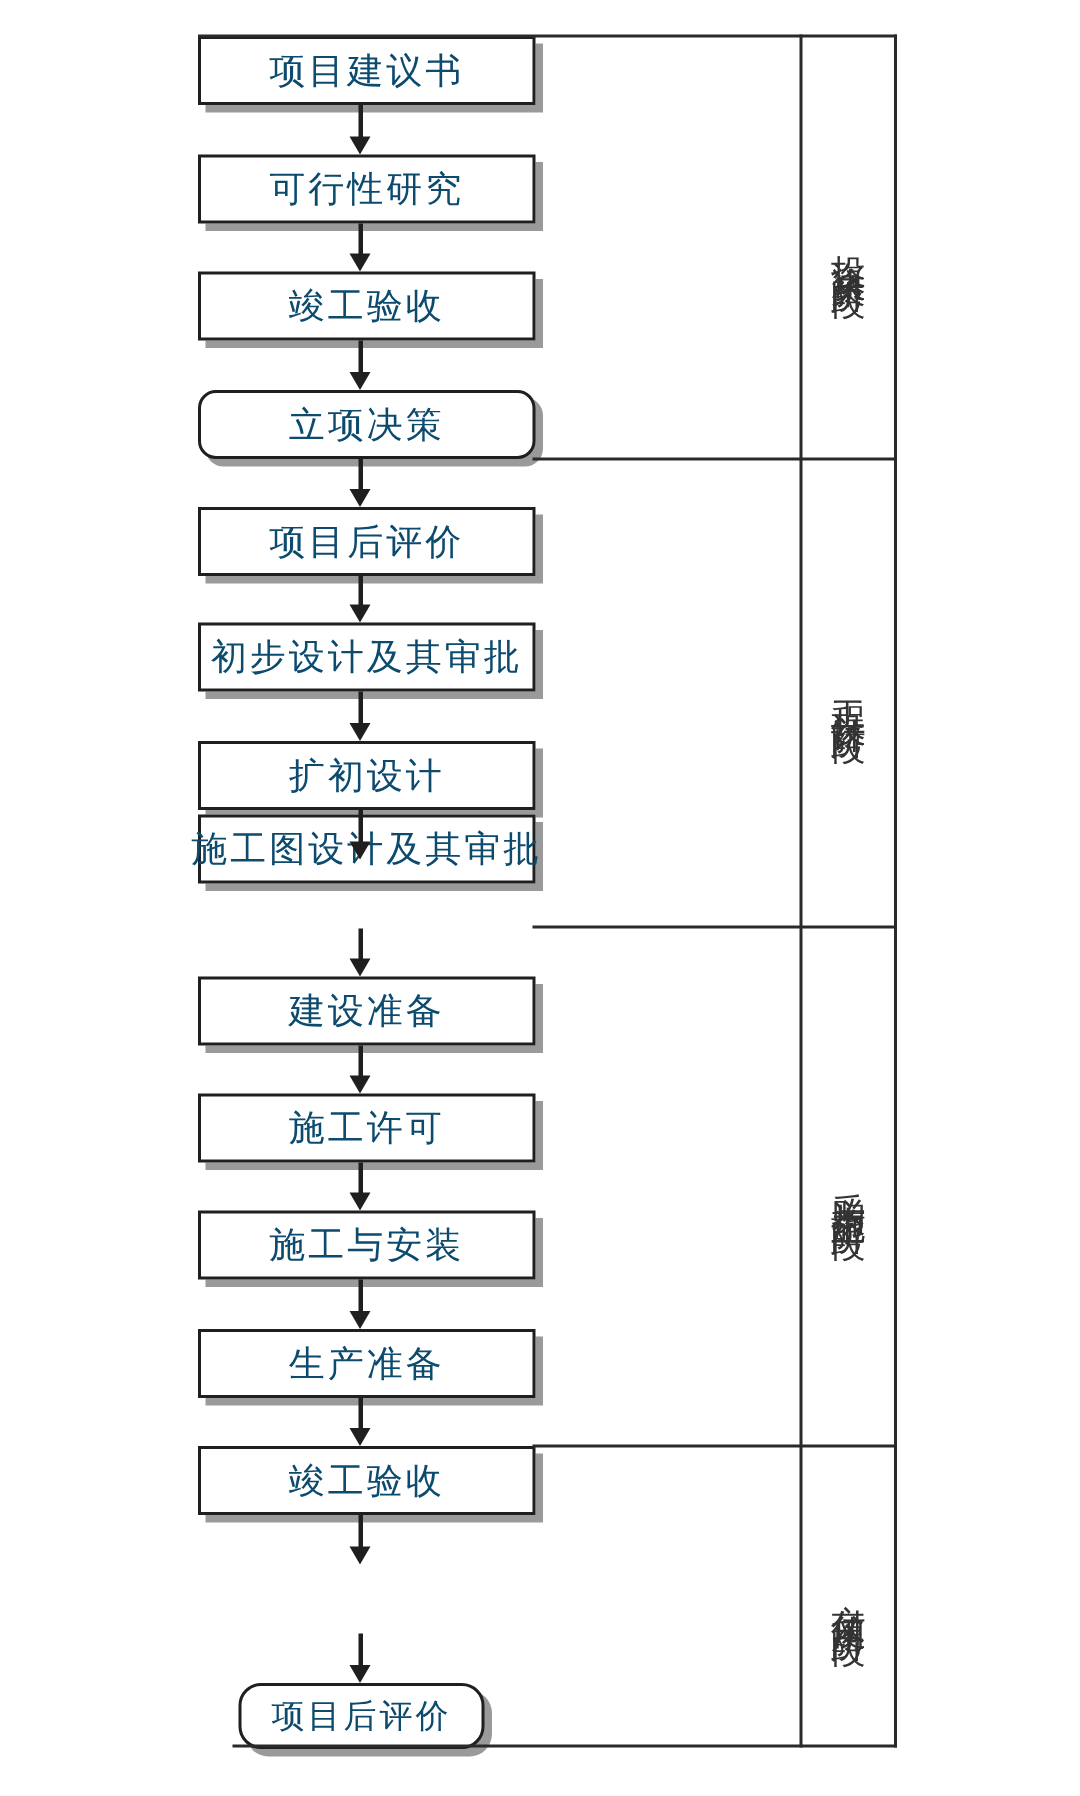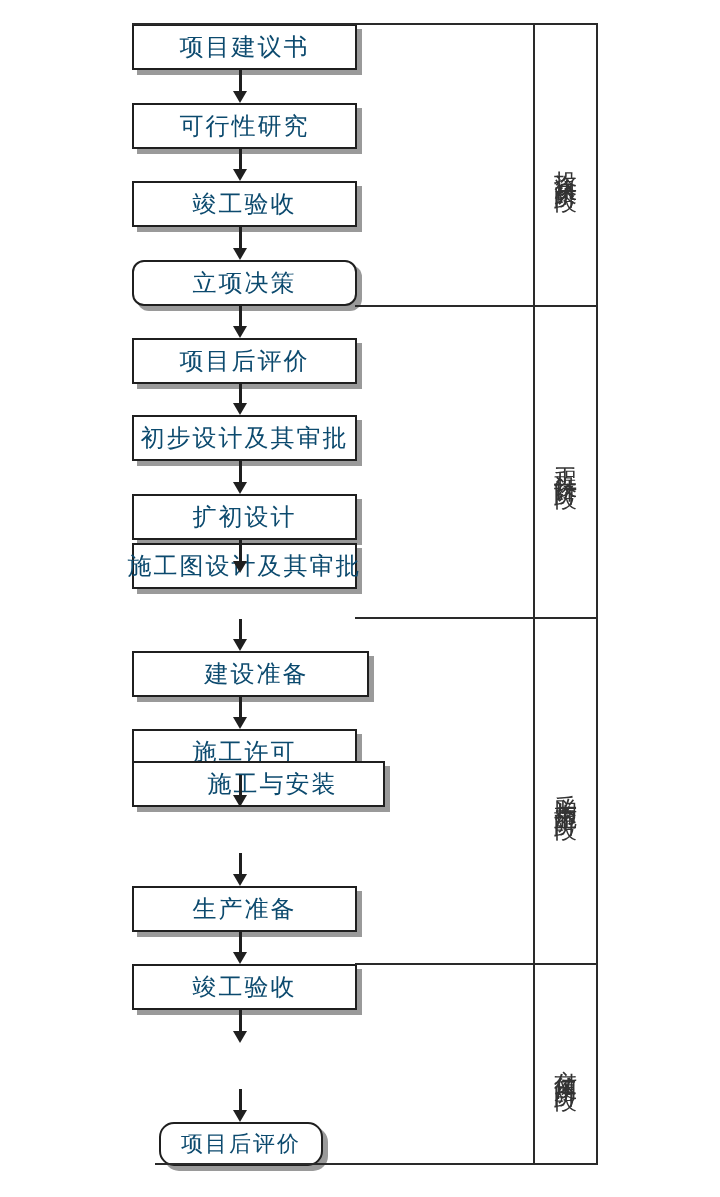--- a/index.html
+++ b/index.html
@@ -44,23 +44,23 @@
   <div class="pbox" style="top:24px;">项目建议书</div>
   <div class="pbox" style="top:103px;">可行性研究</div>
   <div class="pbox" style="top:181px;">竣工验收</div>
   <div class="pbox" style="top:260px;border-radius:12px;">立项决策</div>
 
   <div class="pbox" style="top:338px;">项目后评价</div>
   <div class="pbox" style="top:415px;text-align:right;">初步设计及其审批</div>
   <div class="pbox" style="top:494px;">扩初设计</div>
   <div class="pbox" style="top:543px;font-family:Liberation Serif, serif;">施工图设计及其审批</div>
 
-  <div class="pbox" style="top:651px;padding-left:12px;">建设准备</div>
+  <div class="pbox" style="top:651px;">建设准备</div>
   <div class="pbox" style="top:729px;">施工许可</div>
-  <div class="pbox" style="top:761px;padding-left:28px;">施工与安装</div>
+  <div class="pbox" style="top:807px;">施工与安装</div>
   <div class="pbox" style="top:886px;">生产准备</div>
 
   <div class="pbox" style="top:964px;">竣工验收</div>
   <div class="pbox" style="top:1122px;left:159px;width:160px;height:40px;font-size:22px;border-radius:15px;">项目后评价</div>
 
   <div class="arrow" style="top:70px;height:33px;">
       <div class="stem"></div>
       <div class="head"></div>
     </div>
   <div class="arrow" style="top:149px;height:32px;">

